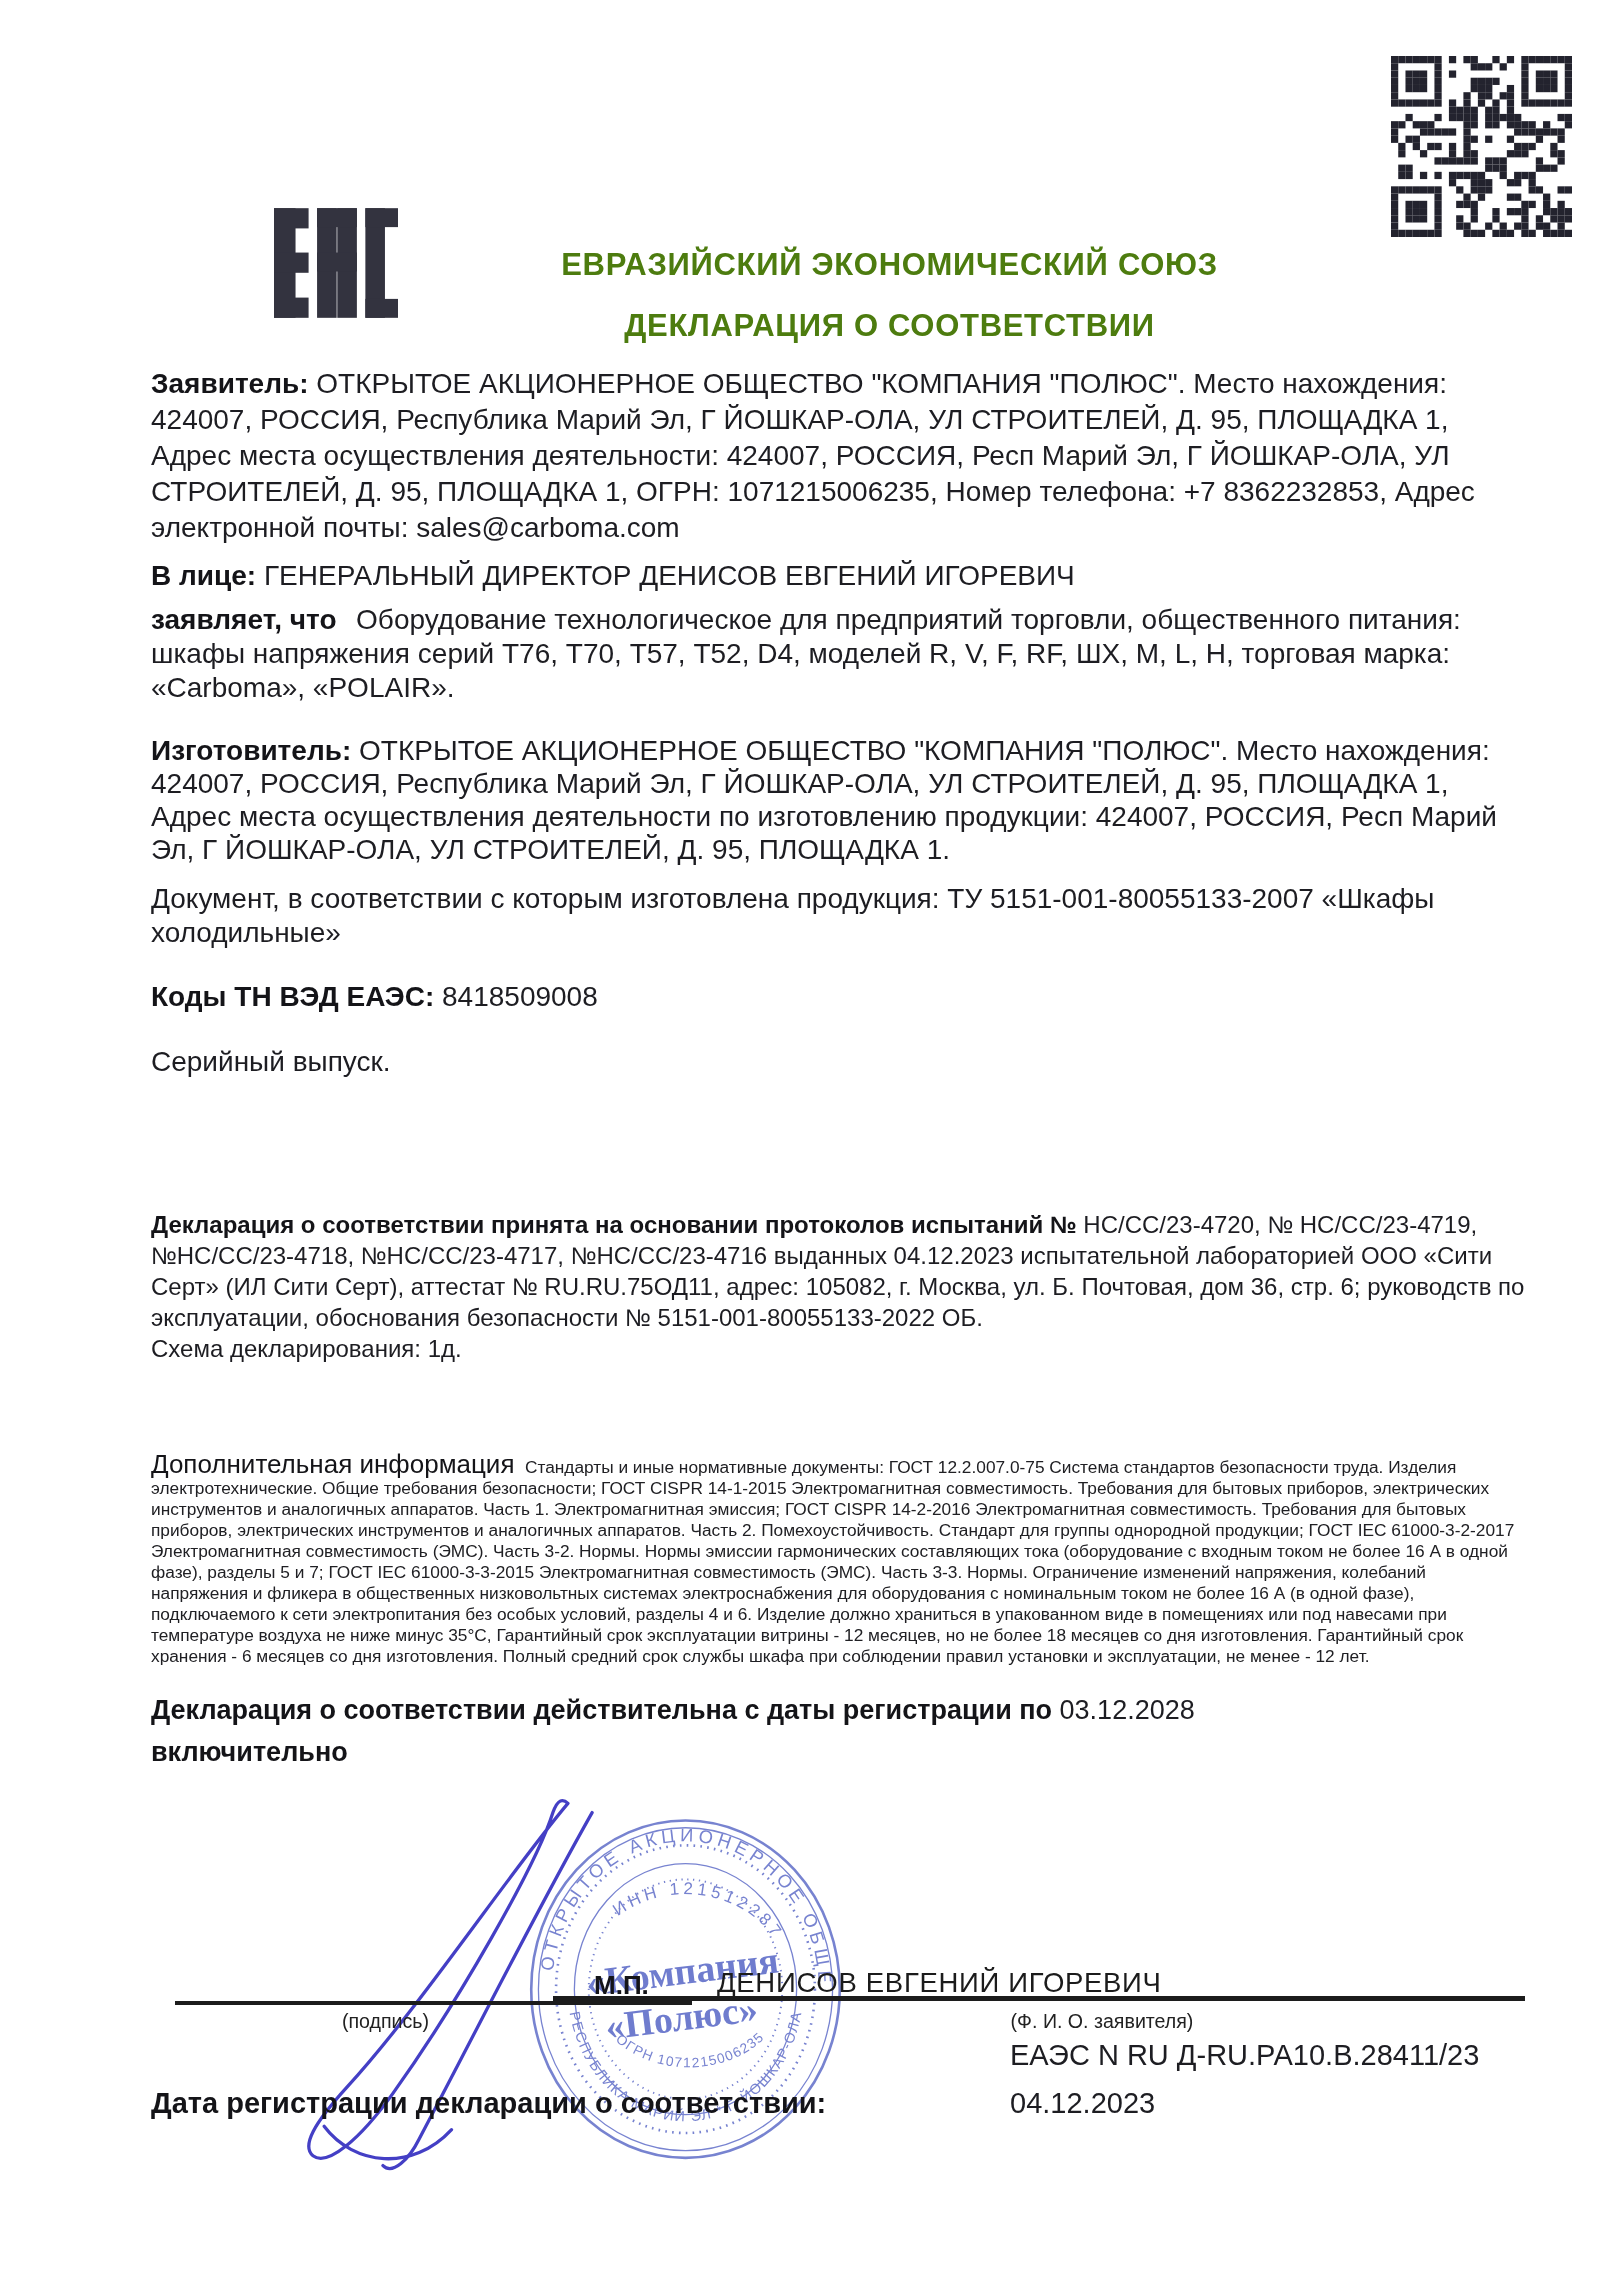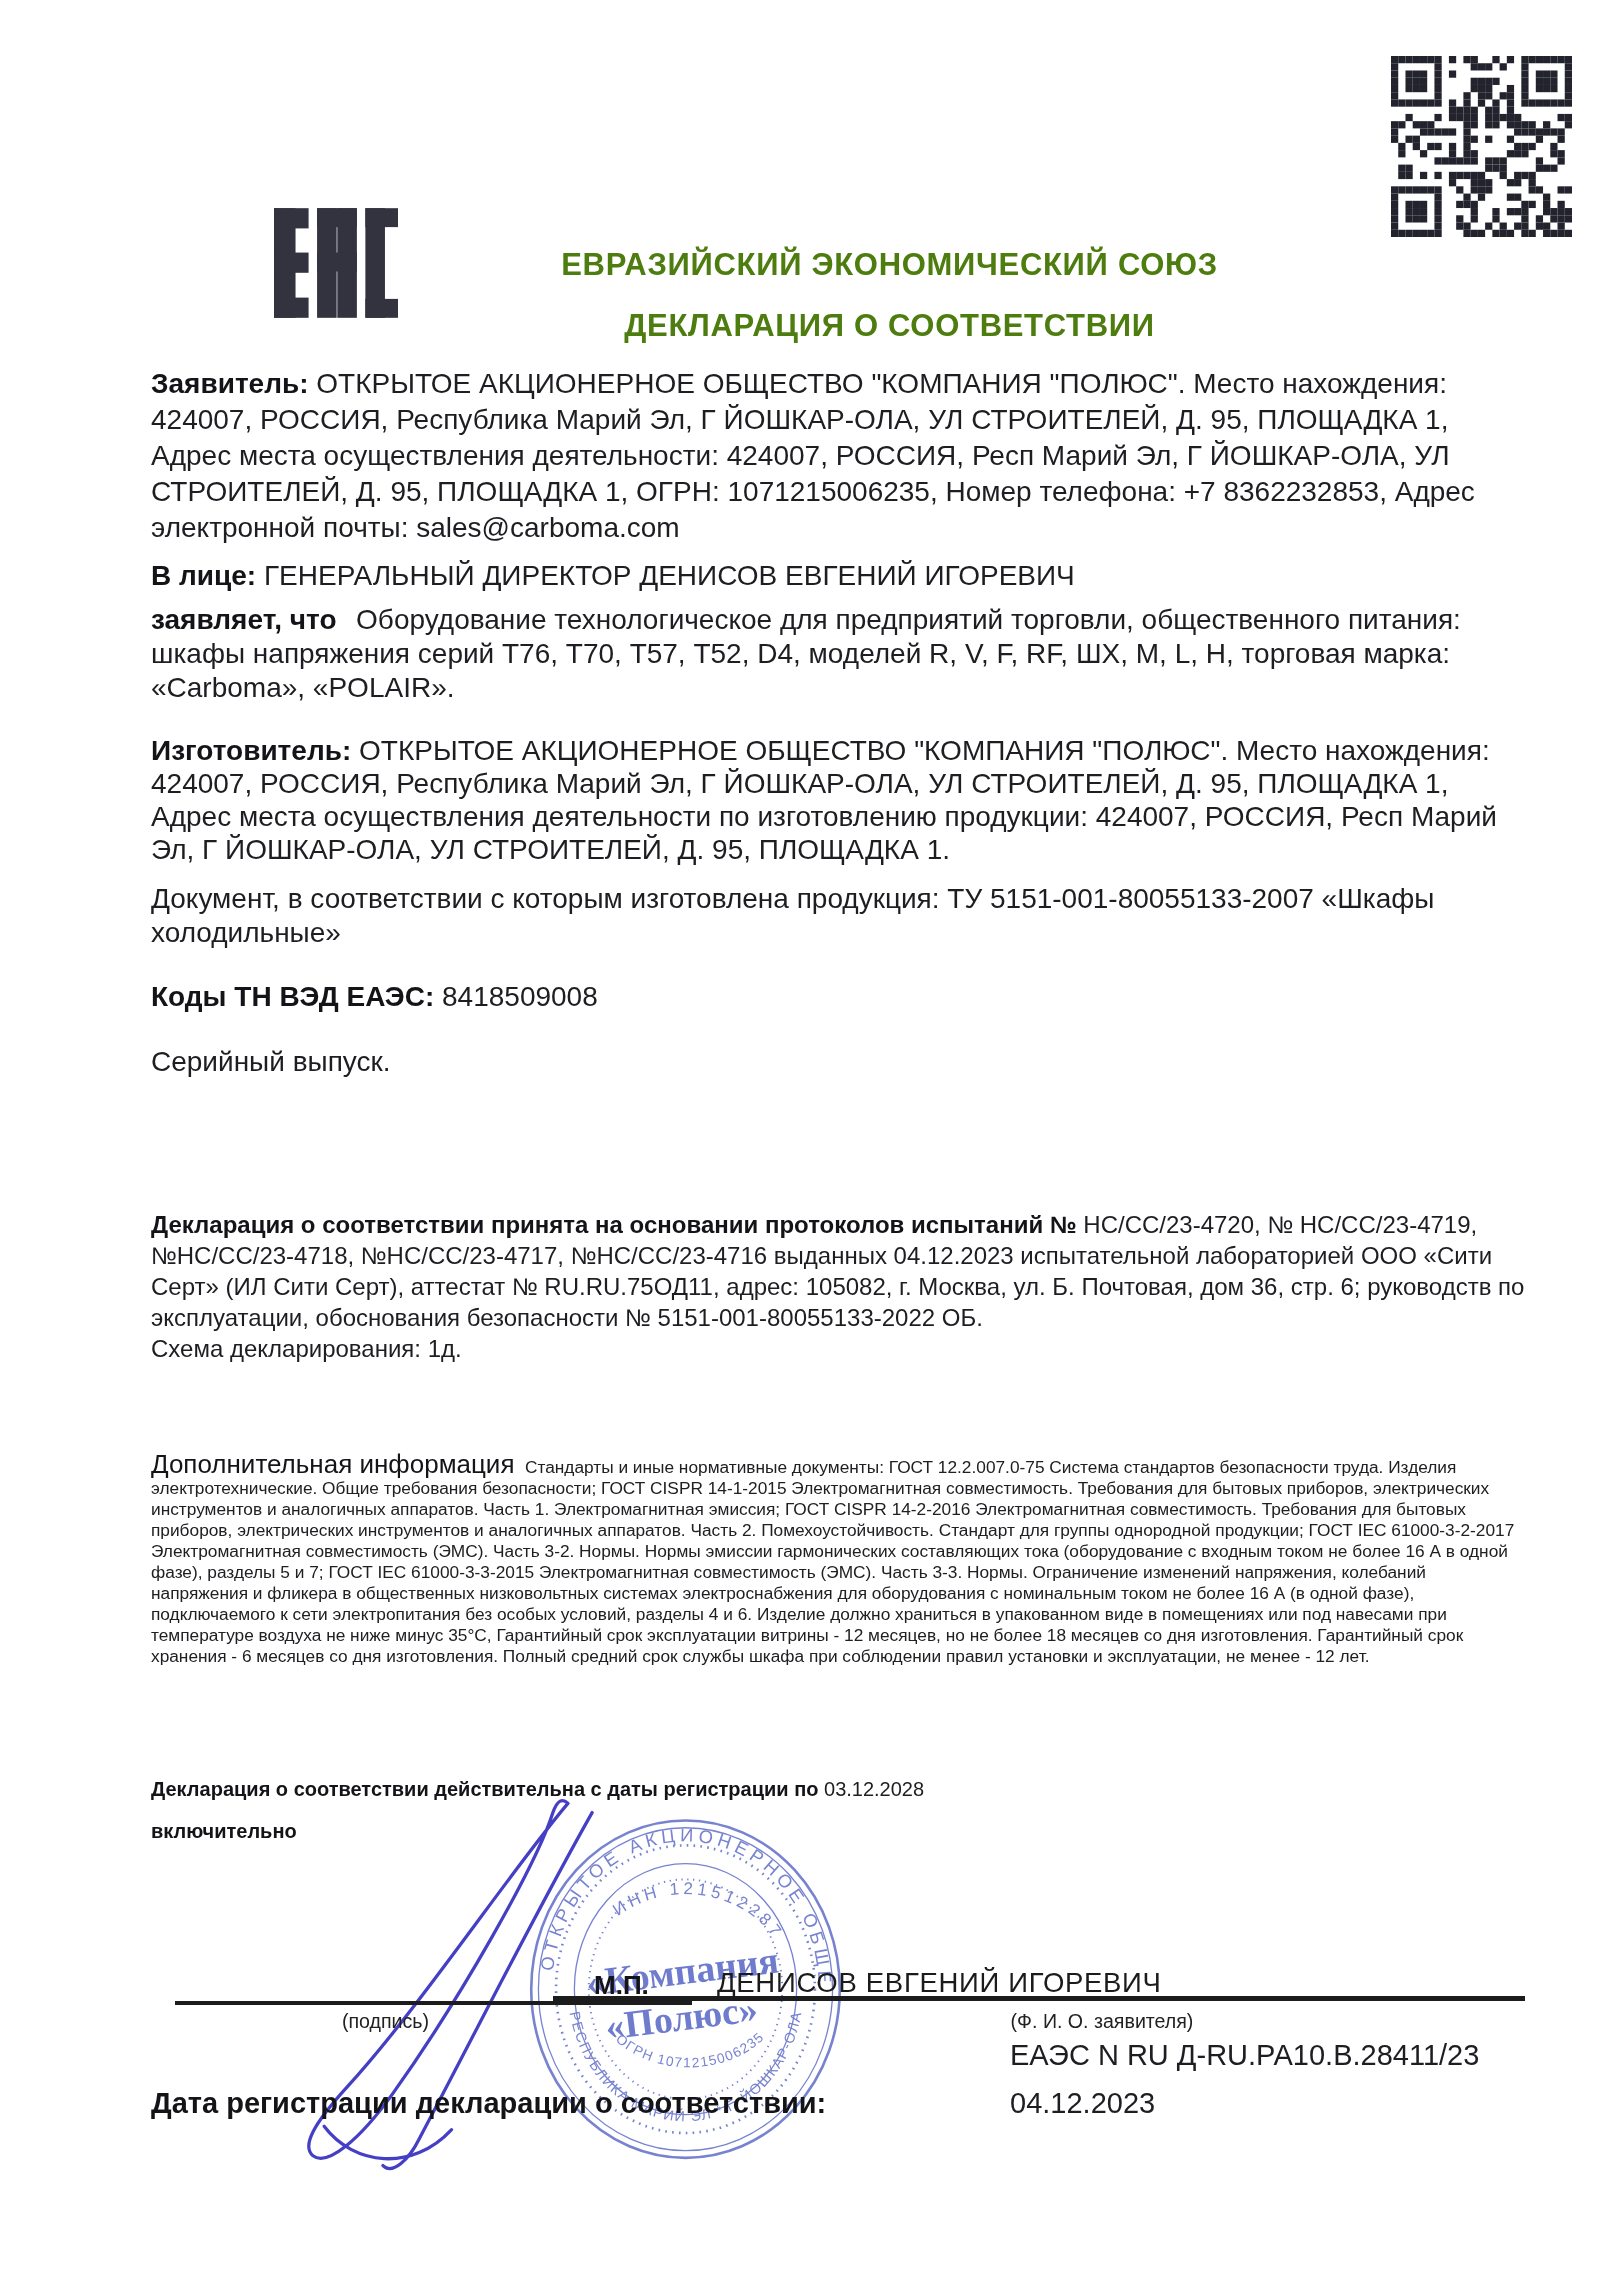--- a/index.html
+++ b/index.html
@@ -369,21 +369,21 @@
 
   <p class="abs body-p" style="top:979px;margin:0;"><b class="lead">Коды ТН ВЭД ЕАЭС:</b> <span>8418509008</span></p>
 
   <p class="abs body-p" style="top:1044px;margin:0;">Серийный выпуск.</p>
 
 
   <p class="abs mid-p" style="top:1209px;margin:0;"><b class="lead">Декларация о соответствии принята на основании протоколов испытаний №</b> <span>НС/СС/23-4720, № НС/СС/23-4719, №НС/СС/23-4718, №НС/СС/23-4717, №НС/СС/23-4716 выданных 04.12.2023 испытательной лабораторией ООО «Сити Серт» (ИЛ Сити Серт), аттестат № RU.RU.75ОД11, адрес: 105082, г. Москва, ул. Б. Почтовая, дом 36, стр. 6; руководств по эксплуатации, обоснования безопасности № 5151-001-80055133-2022 ОБ.</span><span style="display:block;">Схема декларирования: 1д.</span></p>
 
   <p class="abs small-p" style="top:1454px;margin:0;"><b class="addl-head">Дополнительная информация</b><span>Стандарты и иные нормативные документы: ГОСТ 12.2.007.0-75 Система стандартов безопасности труда. Изделия электротехнические. Общие требования безопасности; ГОСТ CISPR 14-1-2015 Электромагнитная совместимость. Требования для бытовых приборов, электрических инструментов и аналогичных аппаратов. Часть 1. Электромагнитная эмиссия; ГОСТ CISPR 14-2-2016 Электромагнитная совместимость. Требования для бытовых приборов, электрических инструментов и аналогичных аппаратов. Часть 2. Помехоустойчивость. Стандарт для группы однородной продукции; ГОСТ IEC 61000-3-2-2017 Электромагнитная совместимость (ЭМС). Часть 3-2. Нормы. Нормы эмиссии гармонических составляющих тока (оборудование с входным током не более 16 А в одной фазе), разделы 5 и 7; ГОСТ IEC 61000-3-3-2015 Электромагнитная совместимость (ЭМС). Часть 3-3. Нормы. Ограничение изменений напряжения, колебаний напряжения и фликера в общественных низковольтных системах электроснабжения для оборудования с номинальным током не более 16 А (в одной фазе), подключаемого к сети электропитания без особых условий, разделы 4 и 6. Изделие должно храниться в упакованном виде в помещениях или под навесами при температуре воздуха не ниже минус 35°С, Гарантийный срок эксплуатации витрины - 12 месяцев, но не более 18 месяцев со дня изготовления. Гарантийный срок хранения - 6 месяцев со дня изготовления. Полный средний срок службы шкафа при соблюдении правил установки и эксплуатации, не менее - 12 лет.</span></p>
 
-  <p class="abs body-p b" style="top:1768px;margin:0;line-height:42px;font-size:20px;color:#141418;"><span>Декларация о соответствии действительна с даты регистрации по</span> <span style="font-weight:normal;color:#1d1d22;">03.12.2028</span><br><span>включительно</span></p>
+  <p class="abs body-p b" style="top:1689px;margin:0;line-height:42px;font-size:27px;color:#141418;"><span>Декларация о соответствии действительна с даты регистрации по</span> <span style="font-weight:normal;color:#1d1d22;">03.12.2028</span><br><span>включительно</span></p>
 
   <div class="abs" style="left:522px;top:1814px;">
     <svg width="327" height="353" viewBox="0 0 500 540" style="opacity:0.82;">
       <defs>
         <path id="arcTop" d="M 46,268 A 204,226 0 0 1 454,268" fill="none"></path>
         <path id="arcBottom" d="M 70,268 A 180,202 0 0 0 430,268" fill="none"></path>
         <path id="arcInn" d="M 112,196 A 152,126 0 0 1 388,196" fill="none"></path>
         <path id="arcOgrn" d="M 128,330 A 148,118 0 0 0 372,342" fill="none"></path>
       </defs>
       <g stroke="#5a68c6" fill="none">

